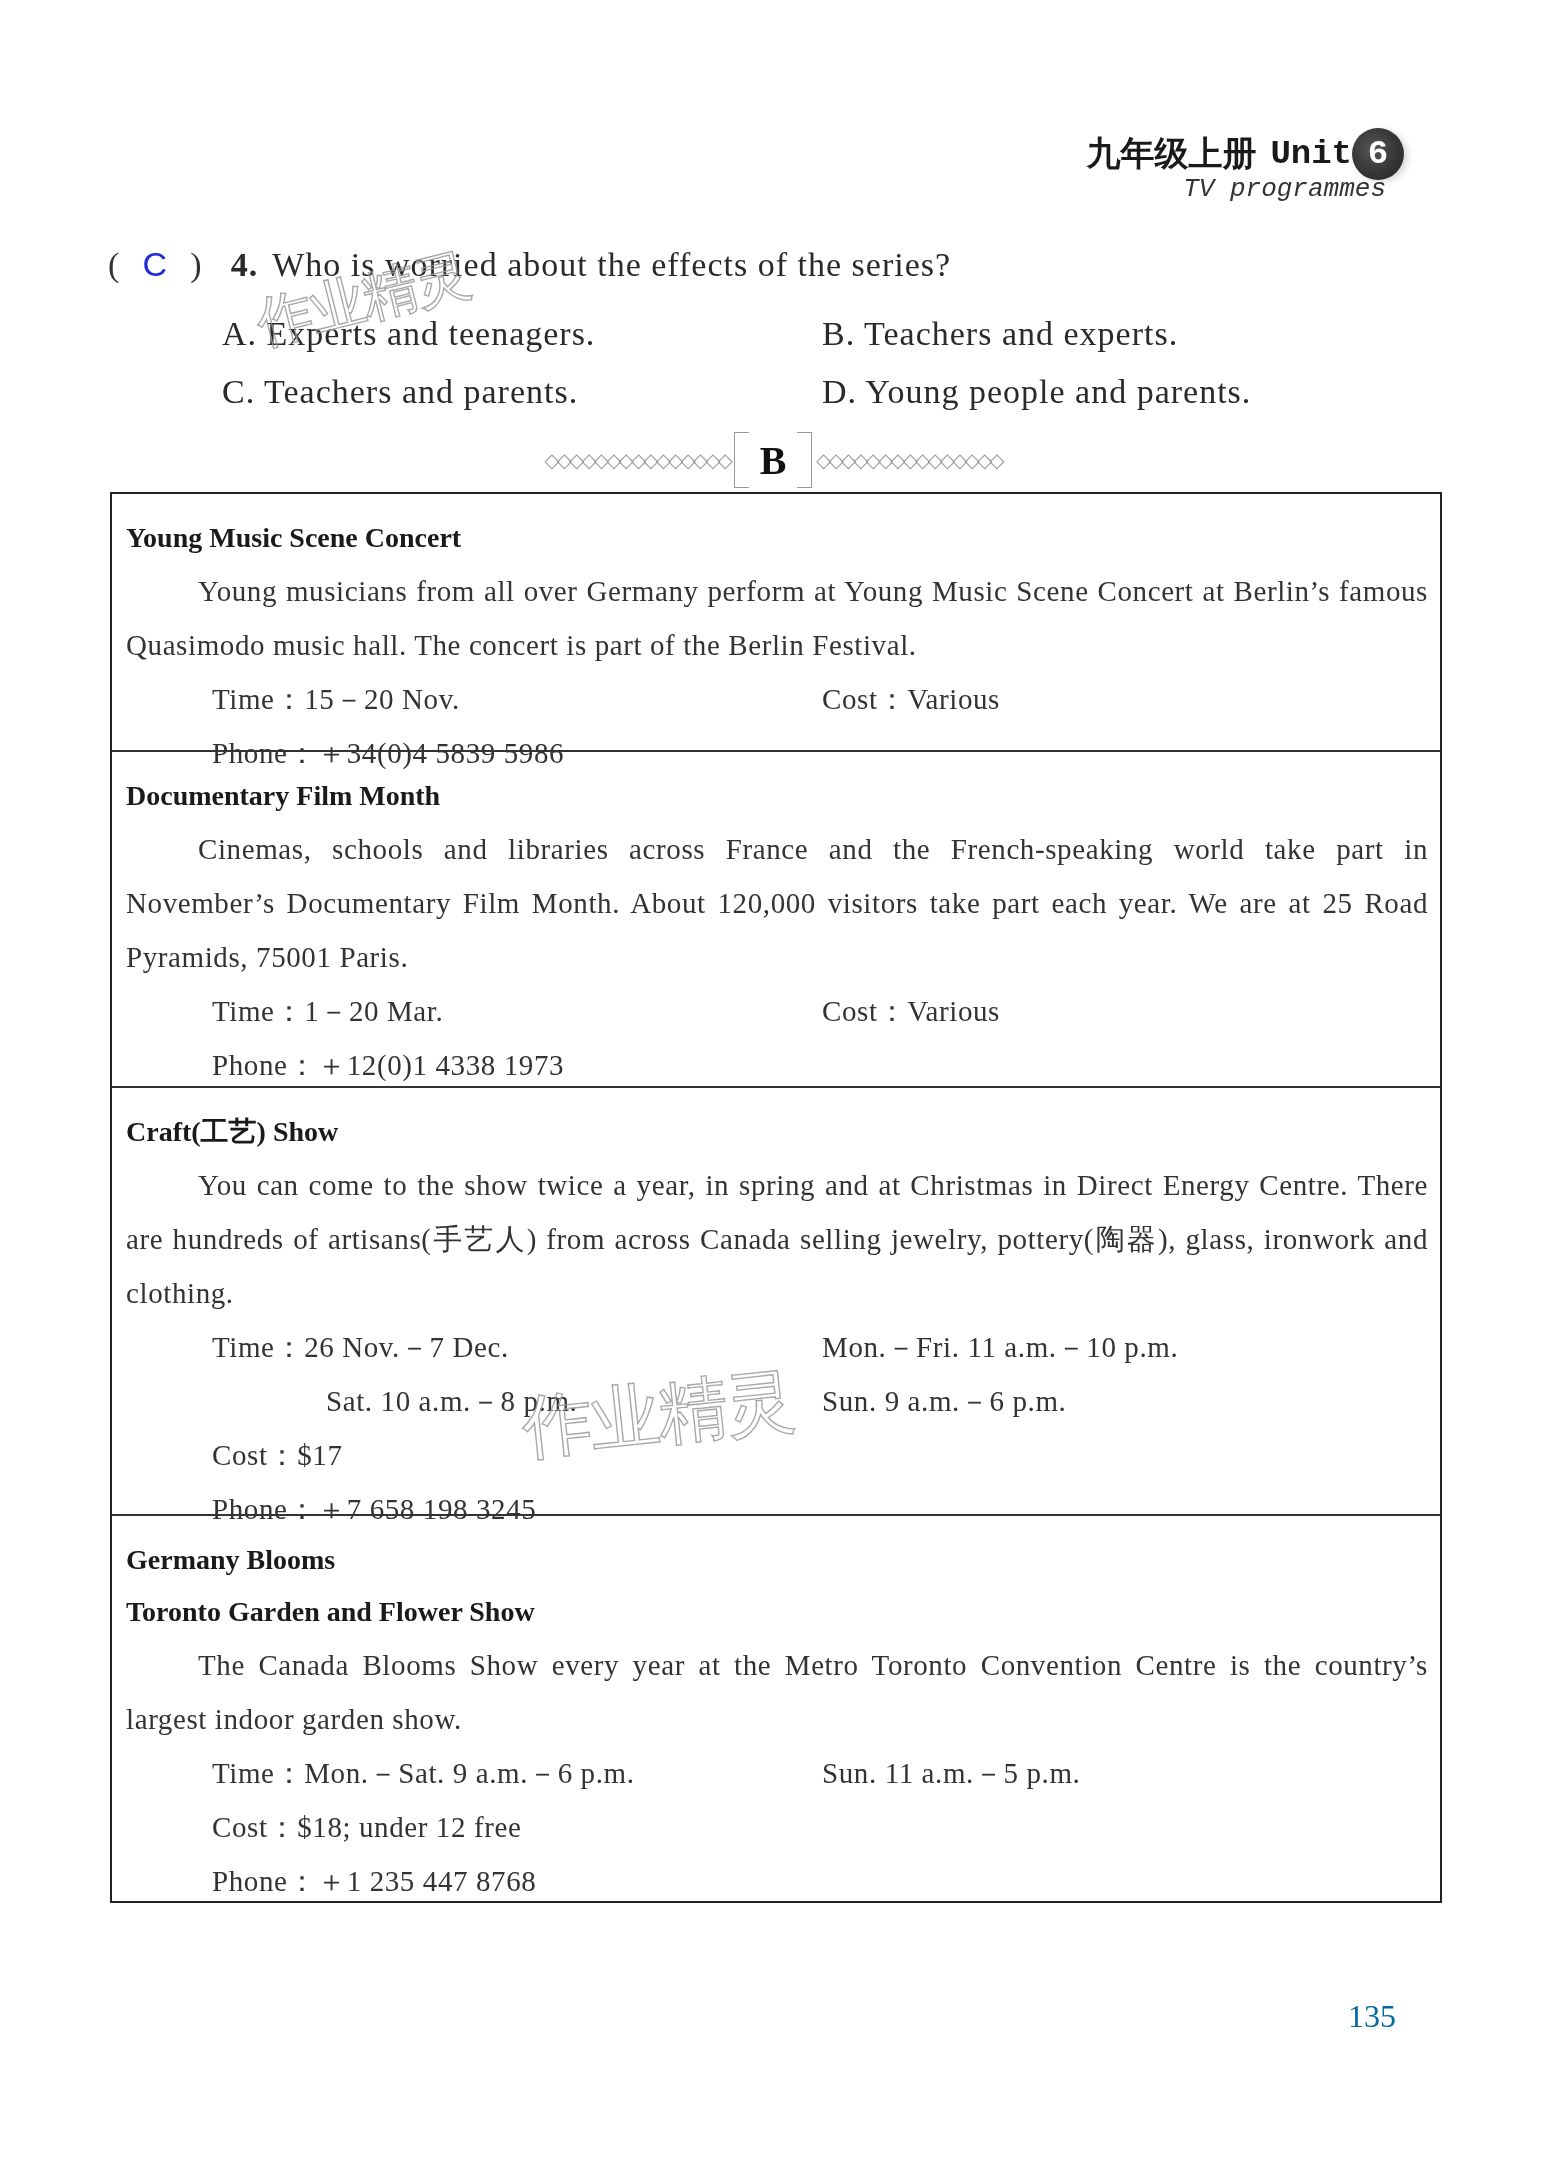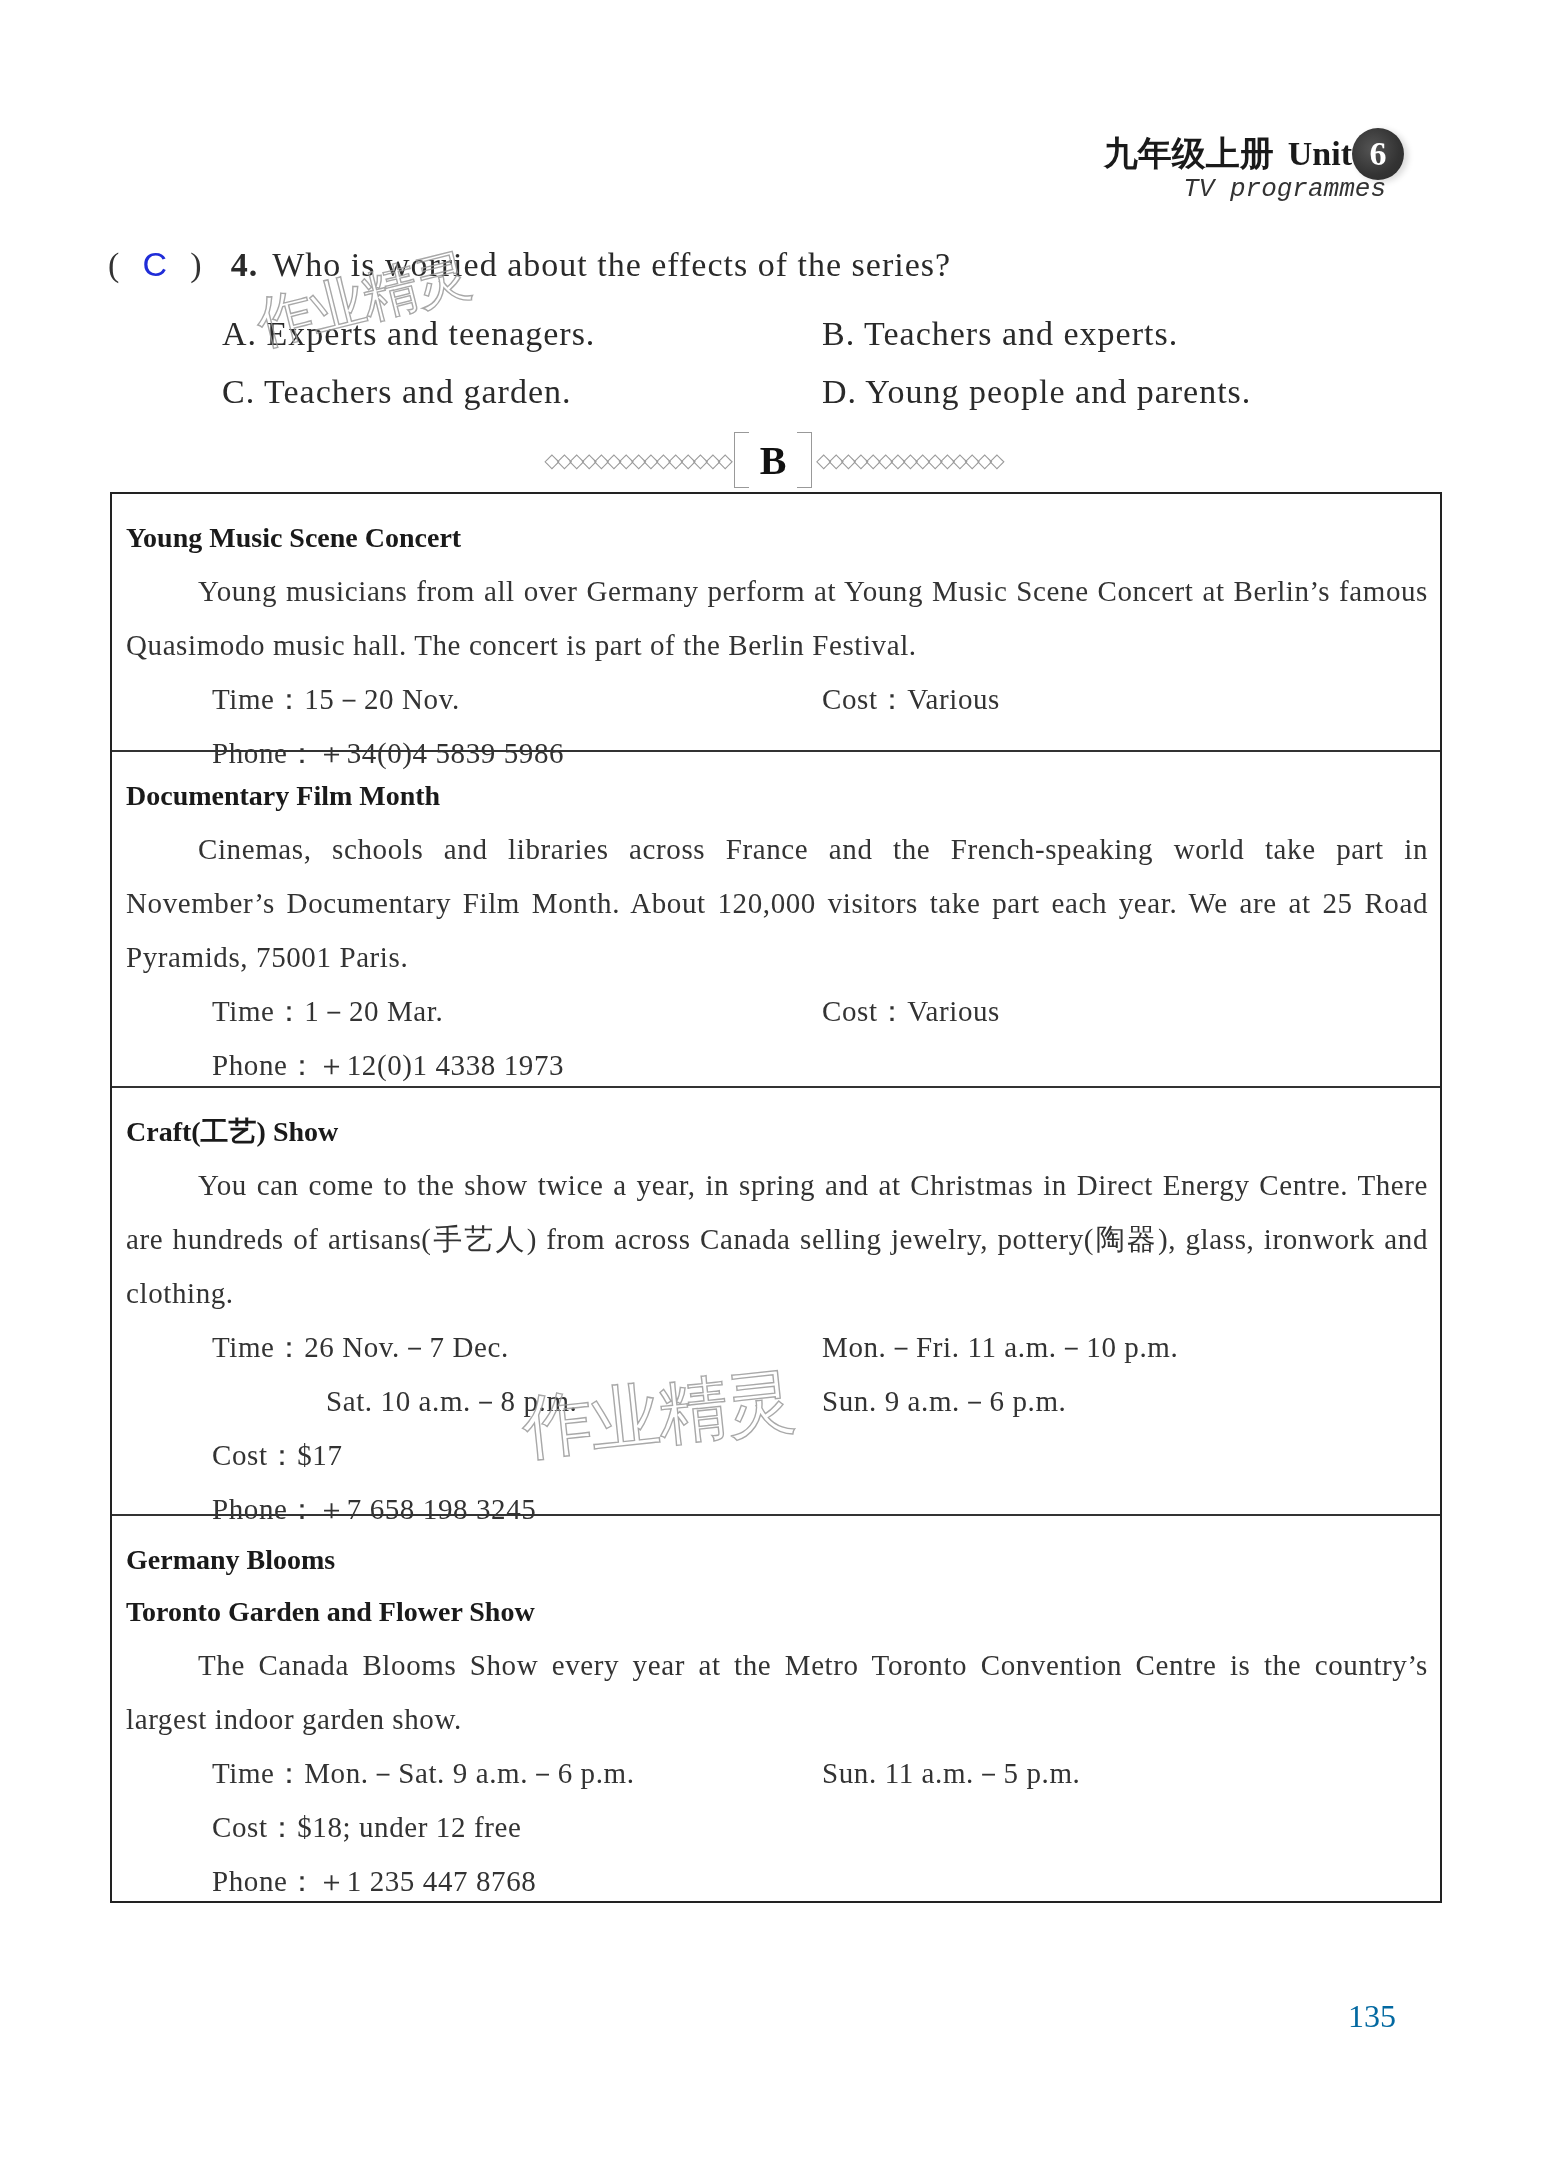--- a/index.html
+++ b/index.html
@@ -2,21 +2,21 @@
 <html><head>
 <meta charset="utf-8">
 <style>
   html, body { margin: 0; padding: 0; background: #ffffff; }
   body {
     width: 1544px; height: 2179px; position: relative; overflow: hidden;
     font-family: "DejaVu Serif", "Liberation Serif", serif;
     color: #2a2a2a;
   }
   .header { position: absolute; top: 128px; right: 140px; text-align: right; }
-  .header-line1 { font-family: Liberation Serif, serif; font-weight: bold; font-size: 34px; color: #1a1a1a; display: flex; align-items: center; gap: 4px; }
+  .header-line1 { font-family: Liberation Mono, monospace; font-weight: bold; font-size: 34px; color: #1a1a1a; display: flex; align-items: center; gap: 4px; }
   .unit-badge {
     display: inline-flex; align-items: center; justify-content: center;
     width: 52px; height: 52px; border-radius: 50%;
     background: radial-gradient(circle at 40% 40%, #555 0%, #333 60%, #2a2a2a 100%);
     color: #fff; font-weight: bold; font-size: 34px; margin-left: -4px;
     box-shadow: 4px 2px 6px rgba(0,0,0,0.15);
   }
   .header-line2 { font-family: "Liberation Mono", monospace; font-style: italic; font-size: 26px; color: #333; margin-top: -6px; padding-right: 18px; }
 
   .question { position: absolute; left: 108px; top: 245px; width: 1330px; font-size: 34px; font-family: "Liberation Serif", serif; letter-spacing: 1px; }
@@ -70,21 +70,21 @@
   <div class="q-line">
     <span class="paren">(</span>
     <span class="answer">C</span>
     <span class="paren">)</span>
     <span class="q-num">4.</span>
     <span>Who is worried about the effects of the series?</span>
   </div>
   <div class="opts">
     <div class="opt">A. Experts and teenagers.</div>
     <div class="opt">B. Teachers and experts.</div>
-    <div class="opt">C. Teachers and garden.</div>
+    <div class="opt">C. Teachers and parents.</div>
     <div class="opt">D. Young people and parents.</div>
   </div>
 </div>
 
 <div class="watermark" style="left:255px; top:262px;">作业精灵</div>
 
 <div class="divider">
   <span class="diamonds">◇◇◇◇◇◇◇◇◇◇◇◇◇◇◇</span>
   <span class="section-letter">B</span>
   <span class="diamonds">◇◇◇◇◇◇◇◇◇◇◇◇◇◇◇</span>

